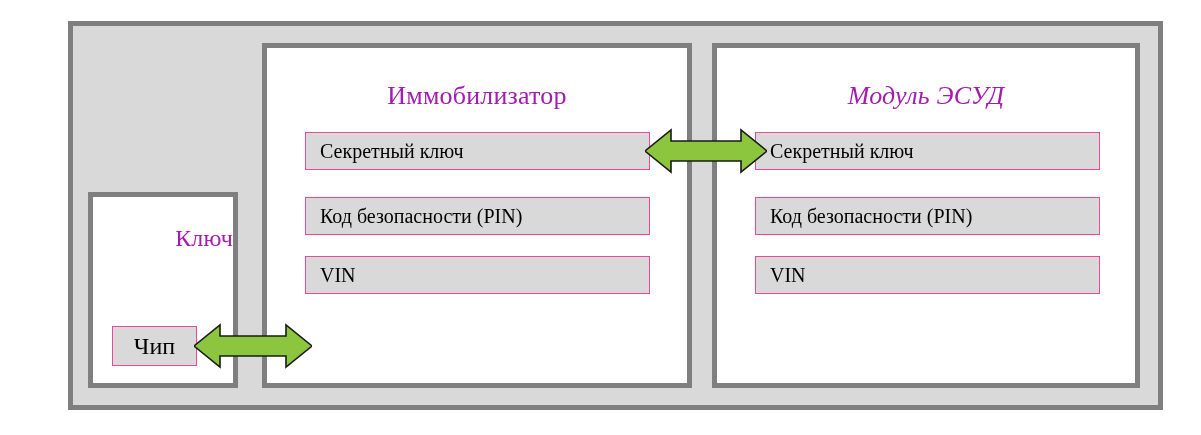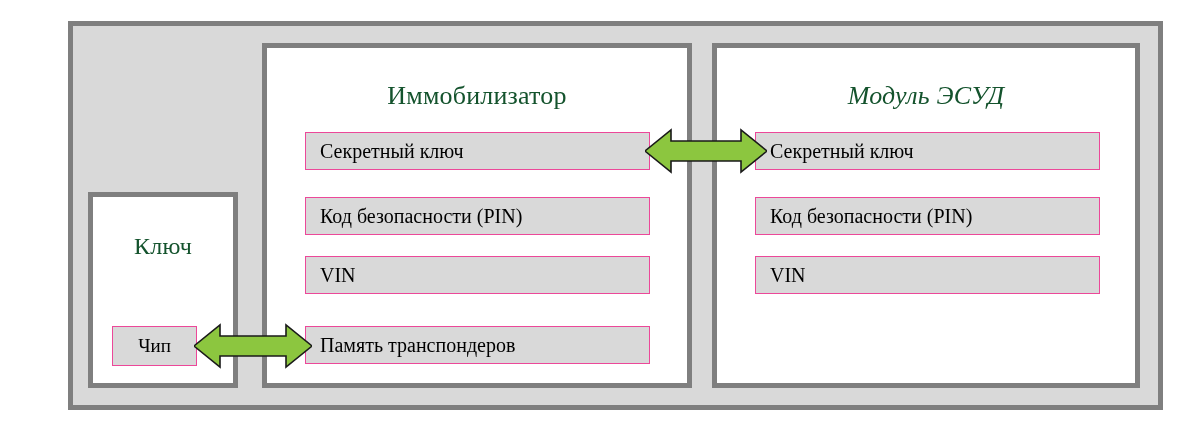--- a/index.html
+++ b/index.html
@@ -63,30 +63,31 @@
     width: 150px;
     height: 196px;
   }
 
   .panel-title {
     position: absolute;
     left: 0;
     right: 0;
     text-align: center;
     font-size: 26px;
-    color: #14532d;
+    color: #a21caf;
     letter-spacing: 0.2px;
     white-space: nowrap;
   }
 
   .panel-immobilizer .panel-title { top: 33px; }
   .panel-ecu .panel-title { top: 33px; font-style: italic; }
   .panel-key .panel-title {
-    top: 36px;
+    top: 28px;
     font-size: 24px;
+    text-align: right;
   }
 
   
   .field-box {
     position: absolute;
     box-sizing: border-box;
     background: #d9d9d9;
     border: 1px solid #ec4899;
     display: flex;
     align-items: center;
@@ -110,21 +111,21 @@
   .ecu-row-3 { top: 256px; }
 
   
   .chip-box {
     left: 112px;
     top: 326px;
     width: 85px;
     height: 40px;
     padding-left: 0;
     justify-content: center;
-    font-size: 19px;
+    font-size: 24px;
   }
 
   
   .arrow {
     position: absolute;
   }
   .arrow-secret {
     left: 645px;
     top: 128px;
     width: 122px;
@@ -154,21 +155,20 @@
 
   <div class="panel panel-ecu">
     <div class="panel-title">Модуль ЭСУД</div>
   </div>
 
   <div class="field-box chip-box">Чип</div>
 
   <div class="field-box imm-row imm-row-1">Секретный ключ</div>
   <div class="field-box imm-row imm-row-2">Код безопасности (PIN)</div>
   <div class="field-box imm-row imm-row-3">VIN</div>
-  <div class="field-box imm-row imm-row-4">Память транспондеров</div>
 
   <div class="field-box ecu-row ecu-row-1">Секретный ключ</div>
   <div class="field-box ecu-row ecu-row-2">Код безопасности (PIN)</div>
   <div class="field-box ecu-row ecu-row-3">VIN</div>
 
   <svg class="arrow arrow-secret" viewBox="0 0 122 46">
     <polygon points="0,23 26,2 26,13 96,13 96,2 122,23 96,44 96,33 26,33 26,44" fill="#8cc63f" stroke="#1a1a1a" stroke-width="1.6" stroke-linejoin="miter"></polygon>
   </svg>
 
   <svg class="arrow arrow-chip" viewBox="0 0 118 46">

